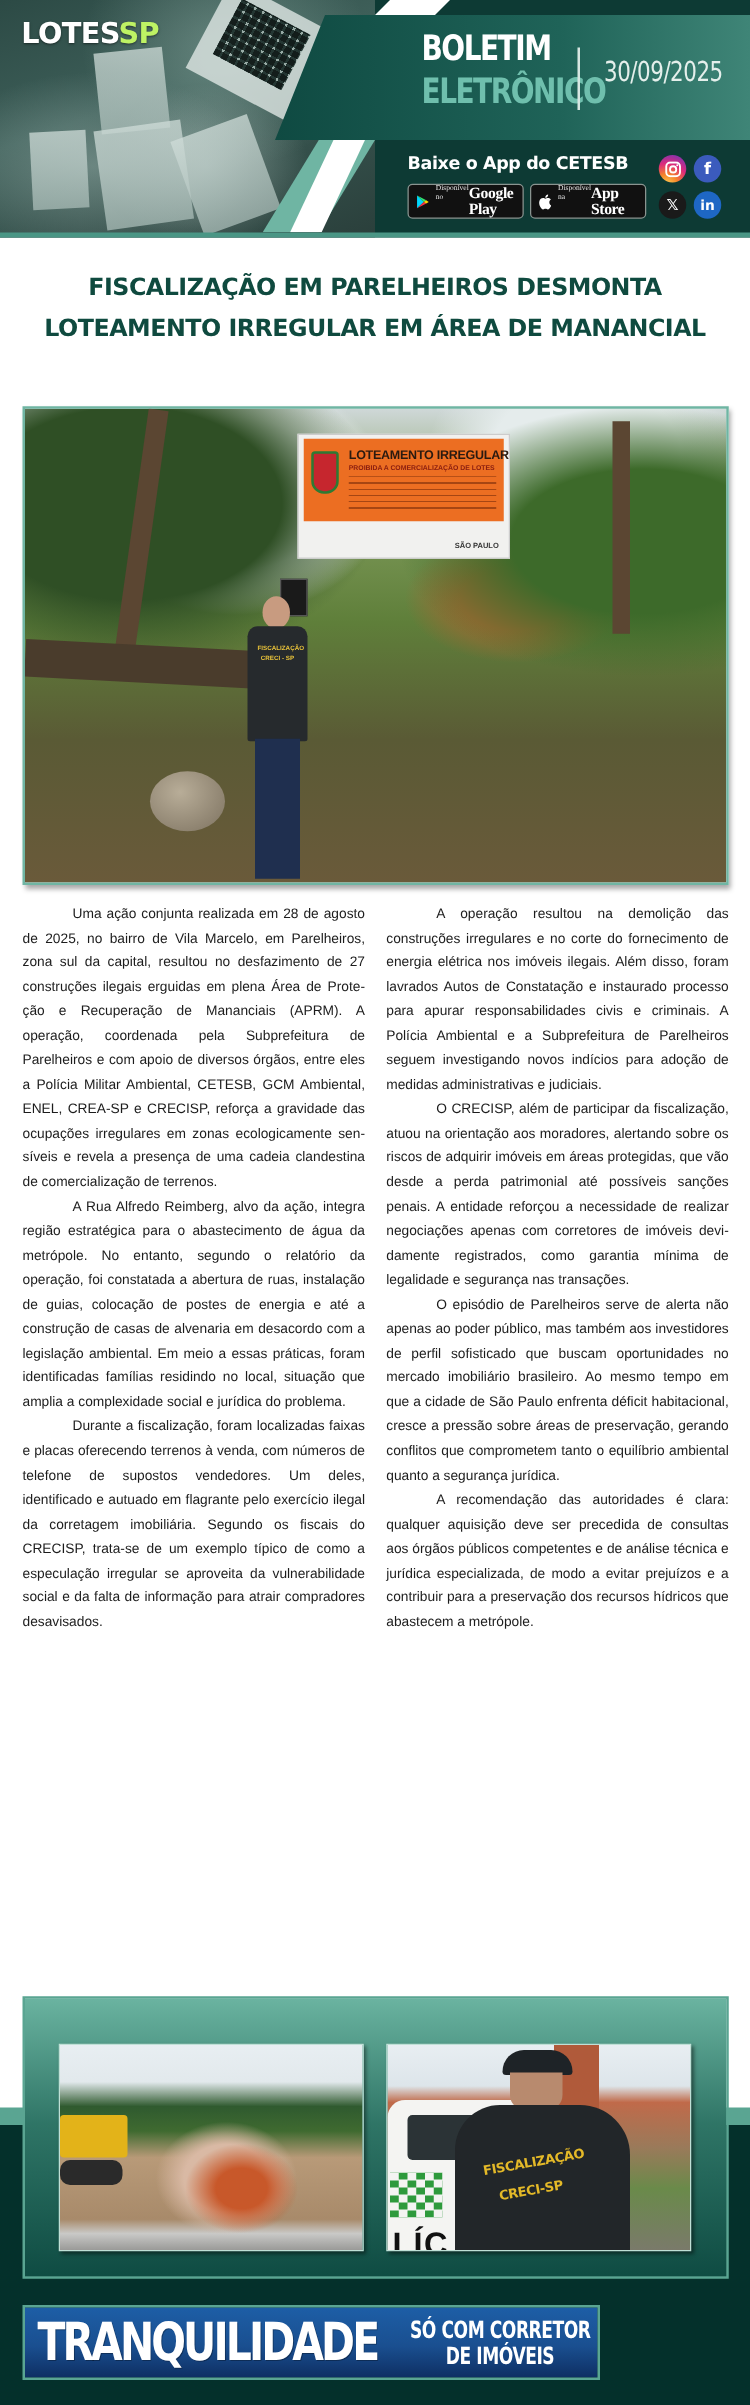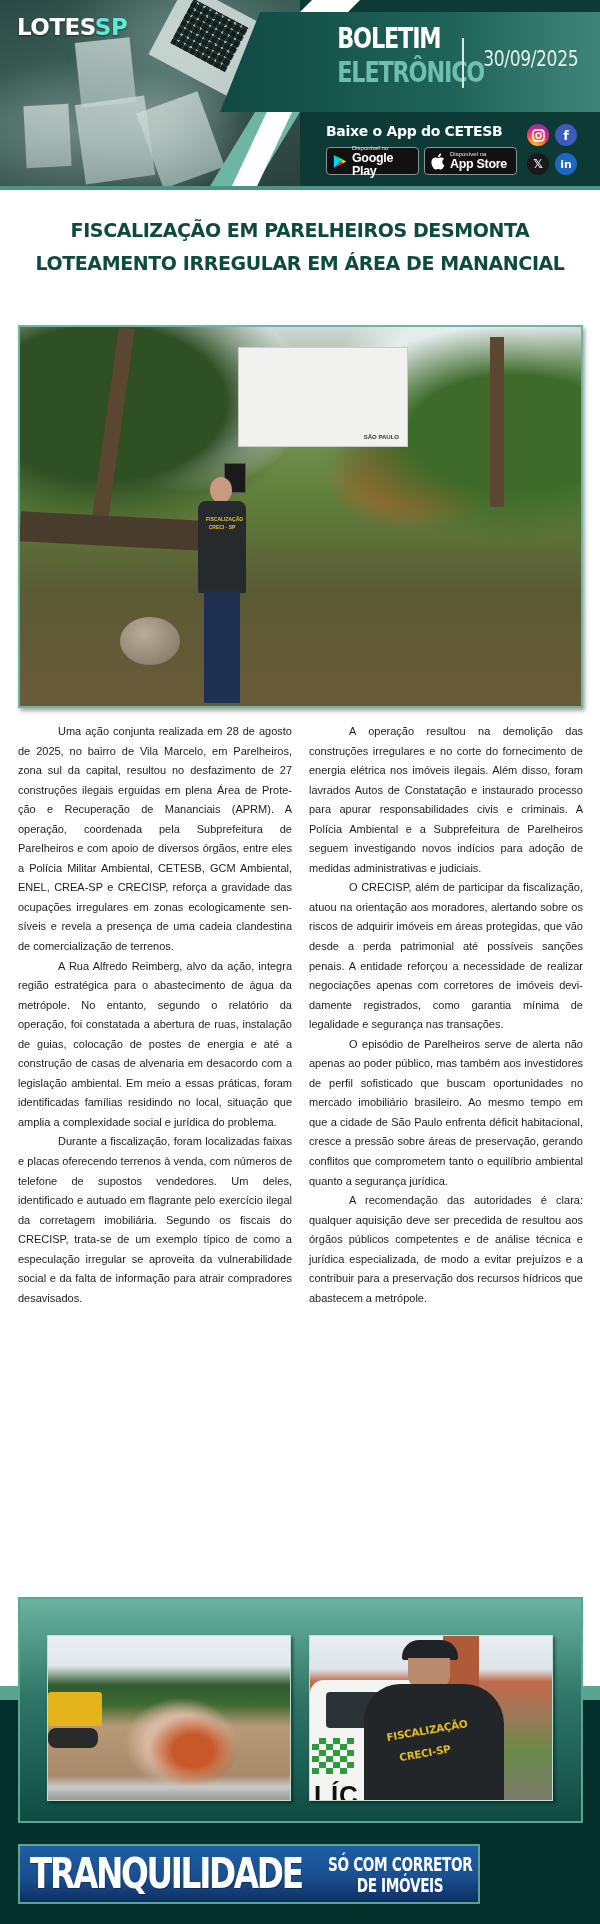--- a/index.html
+++ b/index.html
@@ -15,39 +15,39 @@
       radial-gradient(ellipse at 25% 70%, rgba(200,220,215,0.35), transparent 40%),
       radial-gradient(ellipse at 55% 70%, rgba(220,235,230,0.4), transparent 35%),
       linear-gradient(160deg, #2c4a45 0%, #3e5f59 40%, #2a3f3b 100%);
   }
   .paper { position: absolute; background: linear-gradient(180deg,#cfdcd8,#a9bcb7); opacity: 0.75; }
   .laptop { position: absolute; background: #dfe7e4; opacity: .8; }
   .laptop .keys { position: absolute; inset: 10px 14px 20px 14px;
     background: repeating-linear-gradient(90deg,#1e2e2b 0 5px,#cfd8d5 5px 7px),
                 repeating-linear-gradient(0deg,#1e2e2b 0 5px,#cfd8d5 5px 7px); background-blend-mode: multiply; }
   .logo { position: absolute; left: 17px; top: 14px; font-family: "DejaVu Sans", sans-serif; font-weight: 900; font-size: 23px; letter-spacing: -0.5px; color: #ffffff; text-shadow: 0 1px 2px rgba(0,0,0,.5); }
-  .logo .sp { color: #5eead4; }
+  .logo .sp { color: #bef264; }
 
   .title-band { position: absolute; left: 220px; top: 12px; width: 380px; height: 100px;
     background: linear-gradient(90deg,#0f4a42 0%, #1f6358 60%, #3f8577 100%);
     clip-path: polygon(40px 0, 100% 0, 100% 100%, 0 100%); }
   .white-stripe { position: absolute; left: 300px; top: 0; width: 60px; height: 12px; background: #fff; clip-path: polygon(20% 0,100% 0,80% 100%,0 100%); }
   .mint-stripe { position: absolute; left: 210px; top: 112px; width: 90px; height: 74px; background: #6fb5a3; clip-path: polygon(50% 0,100% 0,50% 100%,0 100%); }
   .white-stripe2 { position: absolute; left: 232px; top: 112px; width: 60px; height: 74px; background: #ffffff; clip-path: polygon(58% 0,100% 0,42% 100%,0 100%); }
 
   .bol-1 { position: absolute; left: 312px; top: 24px; width: 126px; text-align: right; font-family: "DejaVu Sans", sans-serif; font-weight: 700; font-size: 28px; letter-spacing: -1.5px; color: #ffffff; transform: scaleX(0.8); transform-origin: right; line-height: 30px; }
   .bol-2 { position: absolute; left: 312px; top: 58px; width: 126px; text-align: right; font-family: "DejaVu Sans", sans-serif; font-weight: 700; font-size: 28px; letter-spacing: -1.5px; color: #6fbfad; transform: scaleX(0.8); transform-origin: right; line-height: 30px; }
   .title-divider { position: absolute; left: 462px; top: 38px; width: 2px; height: 50px; background: #d7e6e1; }
   .date { position: absolute; left: 470px; top: 46px; width: 120px; text-align: center; font-family: "DejaVu Sans", sans-serif; font-size: 22px; color: #e4efeb; transform: scaleX(0.78); letter-spacing: -0.5px; }
 
   .app-text { position: absolute; left: 326px; top: 123px; font-family: "DejaVu Sans", sans-serif; font-weight: 700; font-size: 14px; color: #ffffff; letter-spacing: -0.3px; }
   .store-btn { position: absolute; top: 147px; height: 28px; background: #111; border: 1px solid #8a9490; border-radius: 4px; color: #fff; display: flex; align-items: center; padding: 0 6px; gap: 5px; }
   .store-btn .small { font-size: 6px; line-height: 7px; color: #e8e8e8; }
   .store-btn .big { font-size: 12.5px; line-height: 13px; font-weight: 600; letter-spacing: -0.3px; }
-  .store-btn .txt { display: flex; flex-direction: column; }
+  .store-btn .txt { display: flex; flex-direction: row; font-family: Liberation Serif, serif; }
   .gp { left: 326px; width: 93px; }
   .as { left: 424px; width: 93px; }
 
   .social { position: absolute; width: 22px; height: 22px; border-radius: 50%; color: #fff; font-weight: 700; font-size: 13px; display: flex; align-items: center; justify-content: center; font-family: "DejaVu Sans", sans-serif; }
   .ig { left: 527px; top: 124px; background: radial-gradient(circle at 30% 110%, #fdd459 0%, #f58529 30%, #dd2a7b 60%, #8134af 90%); }
   .fb { left: 555px; top: 124px; background: #3b5bbd; }
   .xx { left: 527px; top: 153px; background: #1a1a1a; font-size: 12px; }
   .li { left: 555px; top: 153px; background: #1e67c4; font-size: 11px; }
 
   .header-base1 { position: absolute; left: 0; top: 186px; width: 600px; height: 8px; background: #4a9685; }
@@ -188,20 +188,26 @@
 
 </header>
 
 <h1 class="headline">FISCALIZAÇÃO EM PARELHEIROS DESMONTA LOTEAMENTO IRREGULAR EM ÁREA DE MANANCIAL</h1>
 
 <figure class="main-photo">
   <div class="trunk" style="left:85px;top:0;width:16px;height:200px;transform:rotate(8deg);"></div>
   <div class="trunk" style="left:470px;top:10px;width:14px;height:170px;"></div>
   <div class="trunk" style="left:0;top:190px;width:220px;height:30px;background:#4a3c2c;transform:rotate(3deg);"></div>
   <div class="sign">
+    <div class="sign-orange">
+      <div class="sign-crest"></div>
+      <div class="sign-title">LOTEAMENTO IRREGULAR</div>
+      <div class="sign-sub">PROIBIDA A COMERCIALIZAÇÃO DE LOTES</div>
+      <div class="sign-lines"></div>
+    </div>
     <div class="sign-foot">SÃO PAULO</div>
   </div>
   <div class="rock"></div>
   <div class="person">
     <div class="tablet"></div>
     <div class="head"></div>
     <div class="shirt">
         <div class="shirt-text">FISCALIZAÇÃO CRECI - SP</div>
       </div>
     <div class="pants"></div>
@@ -211,21 +217,21 @@
 <article class="article">
   <div class="col">
     <p>Uma ação conjunta realizada em 28 de agosto de 2025, no bair­ro de Vila Marcelo, em Parelheiros, zona sul da capital, resultou no des­fazimento de 27 construções ilegais erguidas em plena Área de Prote­ção e Recuperação de Mananciais (APRM). A operação, coordenada pela Subprefeitura de Parelheiros e com apoio de diversos órgãos, en­tre eles a Polícia Militar Ambiental, CETESB, GCM Ambiental, ENEL, CREA-SP e CRECISP, reforça a gravidade das ocupações irregula­res em zonas ecologicamente sen­síveis e revela a presença de uma cadeia clandestina de comercializa­ção de terrenos.</p>
     <p>A Rua Alfredo Reimberg, alvo da ação, integra região estratégica para o abastecimento de água da metró­pole. No entanto, segundo o relatório da operação, foi constatada a aber­tura de ruas, instalação de guias, co­locação de postes de energia e até a construção de casas de alvenaria em desacordo com a legislação ambien­tal. Em meio a essas práticas, foram identificadas famílias residindo no lo­cal, situação que amplia a complexi­dade social e jurídica do problema.</p>
     <p>Durante a fiscalização, foram lo­calizadas faixas e placas oferecendo terrenos à venda, com números de te­lefone de supostos vendedores. Um deles, identificado e autuado em fla­grante pelo exercício ilegal da corre­tagem imobiliária. Segundo os fiscais do CRECISP, trata-se de um exemplo típico de como a especulação irregu­lar se aproveita da vulnerabilidade social e da falta de informação para atrair compradores desavisados.</p>
   </div>
   <div class="col">
     <p>A operação resultou na demoli­ção das construções irregulares e no corte do fornecimento de energia elé­trica nos imóveis ilegais. Além disso, foram lavrados Autos de Constatação e instaurado processo para apurar responsabilidades civis e criminais. A Polícia Ambiental e a Subprefeitura de Parelheiros seguem investigando novos indícios para adoção de medi­das administrativas e judiciais.</p>
     <p>O CRECISP, além de participar da fiscalização, atuou na orientação aos moradores, alertando sobre os riscos de adquirir imóveis em áreas protegidas, que vão desde a perda patrimonial até possíveis sanções penais. A entidade reforçou a neces­sidade de realizar negociações ape­nas com corretores de imóveis devi­damente registrados, como garantia mínima de legalidade e segurança nas transações.</p>
     <p>O episódio de Parelheiros ser­ve de alerta não apenas ao poder público, mas também aos investido­res de perfil sofisticado que buscam oportunidades no mercado imobiliá­rio brasileiro. Ao mesmo tempo em que a cidade de São Paulo enfrenta déficit habitacional, cresce a pressão sobre áreas de preservação, geran­do conflitos que comprometem tanto o equilíbrio ambiental quanto a se­gurança jurídica.</p>
-    <p>A recomendação das autorida­des é clara: qualquer aquisição deve ser precedida de resultou aos ór­gãos públicos competentes e de aná­lise técnica e jurídica especializada, de modo a evitar prejuízos e a contri­buir para a preservação dos recursos hídricos que abastecem a metrópole.</p>
+    <p>A recomendação das autorida­des é clara: qualquer aquisição deve ser precedida de consultas aos ór­gãos públicos competentes e de aná­lise técnica e jurídica especializada, de modo a evitar prejuízos e a contri­buir para a preservação dos recursos hídricos que abastecem a metrópole.</p>
   </div>
 </article>
 
 <div class="bottom-bg-top"></div>
 <div class="bottom-bg-strip"></div>
 <div class="bottom-bg"></div>
 
 <section class="gallery">
   <div class="gphoto left">
     <div class="excavator"></div>

